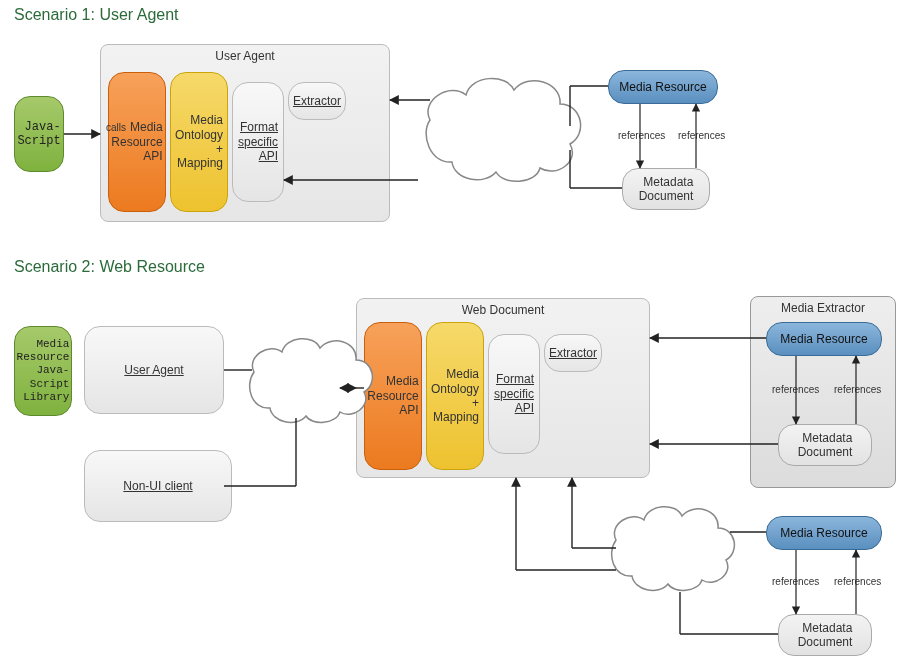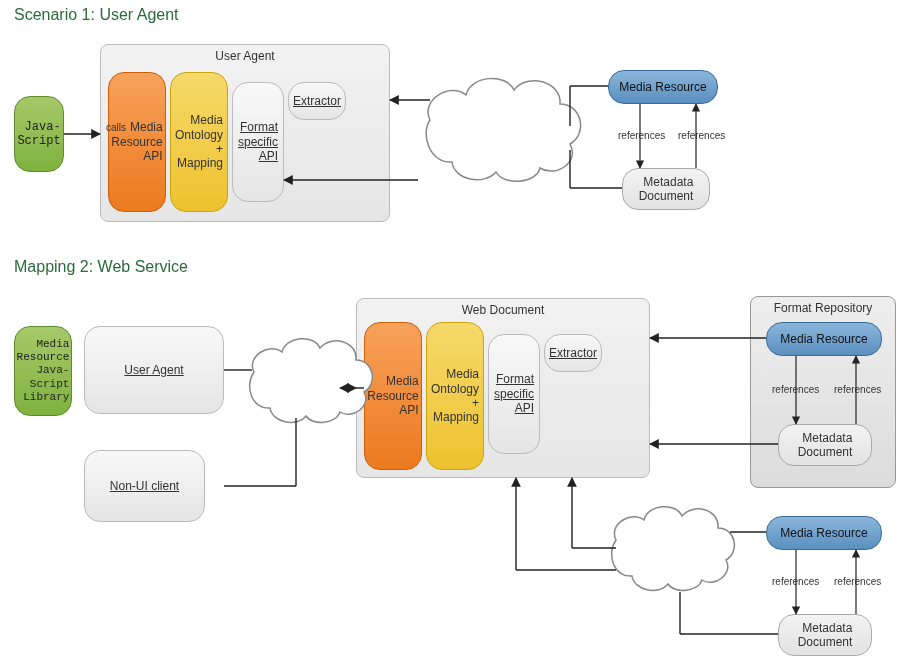--- a/index.html
+++ b/index.html
@@ -109,50 +109,50 @@
 Mapping</div>
 <div class="box grey" style="left:232px; top:82px; width:52px; height:120px; white-space:pre;">Format
 specific
 API</div>
 <div class="box grey" style="left:288px; top:82px; width:58px; height:38px;">Extractor</div>
 
 <div class="box blue" style="left:608px; top:70px; width:110px; height:34px;">Media Resource</div>
 <div class="box lightgrey" style="left:622px; top:168px; width:88px; height:42px; white-space:pre;">Metadata
 Document</div>
 
-<div class="heading" style="left:14px; top:258px;">Mapping 2: Web Service</div>
+<div class="heading" style="left:14px; top:258px;">Scenario 2: Web Resource</div>
 
 <div class="box green" style="left:14px; top:326px; width:58px; height:90px; white-space:pre; font-size:11px;">Media
 Resource
 Java-
 Script
 Library</div>
 
 <div class="box grey" style="left:84px; top:326px; width:140px; height:88px;">User Agent</div>
 
-<div class="box grey" style="left:84px; top:450px; width:121px; height:72px;">Non-UI client</div>
+<div class="box grey" style="left:84px; top:450px; width:148px; height:72px;">Non-UI client</div>
 
 <div class="container" style="left:356px; top:298px; width:294px; height:180px;">
   <div class="container-label">Web Document</div>
 </div>
 
 <div class="box orange" style="left:364px; top:322px; width:58px; height:148px; white-space:pre;">Media
 Resource
 API</div>
 <div class="box yellow" style="left:426px; top:322px; width:58px; height:148px; white-space:pre;">Media
 Ontology
 +
 Mapping</div>
 <div class="box grey" style="left:488px; top:334px; width:52px; height:120px; white-space:pre;">Format
 specific
 API</div>
 <div class="box grey" style="left:544px; top:334px; width:58px; height:38px;">Extractor</div>
 
 <div class="container repo" style="left:750px; top:296px; width:146px; height:192px;">
-  <div class="container-label">Format Repository</div>
+  <div class="container-label">Media Extractor</div>
 </div>
 <div class="box blue" style="left:766px; top:322px; width:116px; height:34px;">Media Resource</div>
 <div class="box lightgrey" style="left:778px; top:424px; width:94px; height:42px; white-space:pre;">Metadata
 Document</div>
 
 <div class="box blue" style="left:766px; top:516px; width:116px; height:34px;">Media Resource</div>
 <div class="box lightgrey" style="left:778px; top:614px; width:94px; height:42px; white-space:pre;">Metadata
 Document</div>
 
 <div class="edge-label" style="left:70px; top:122px;margin-left:36px;">calls</div>

